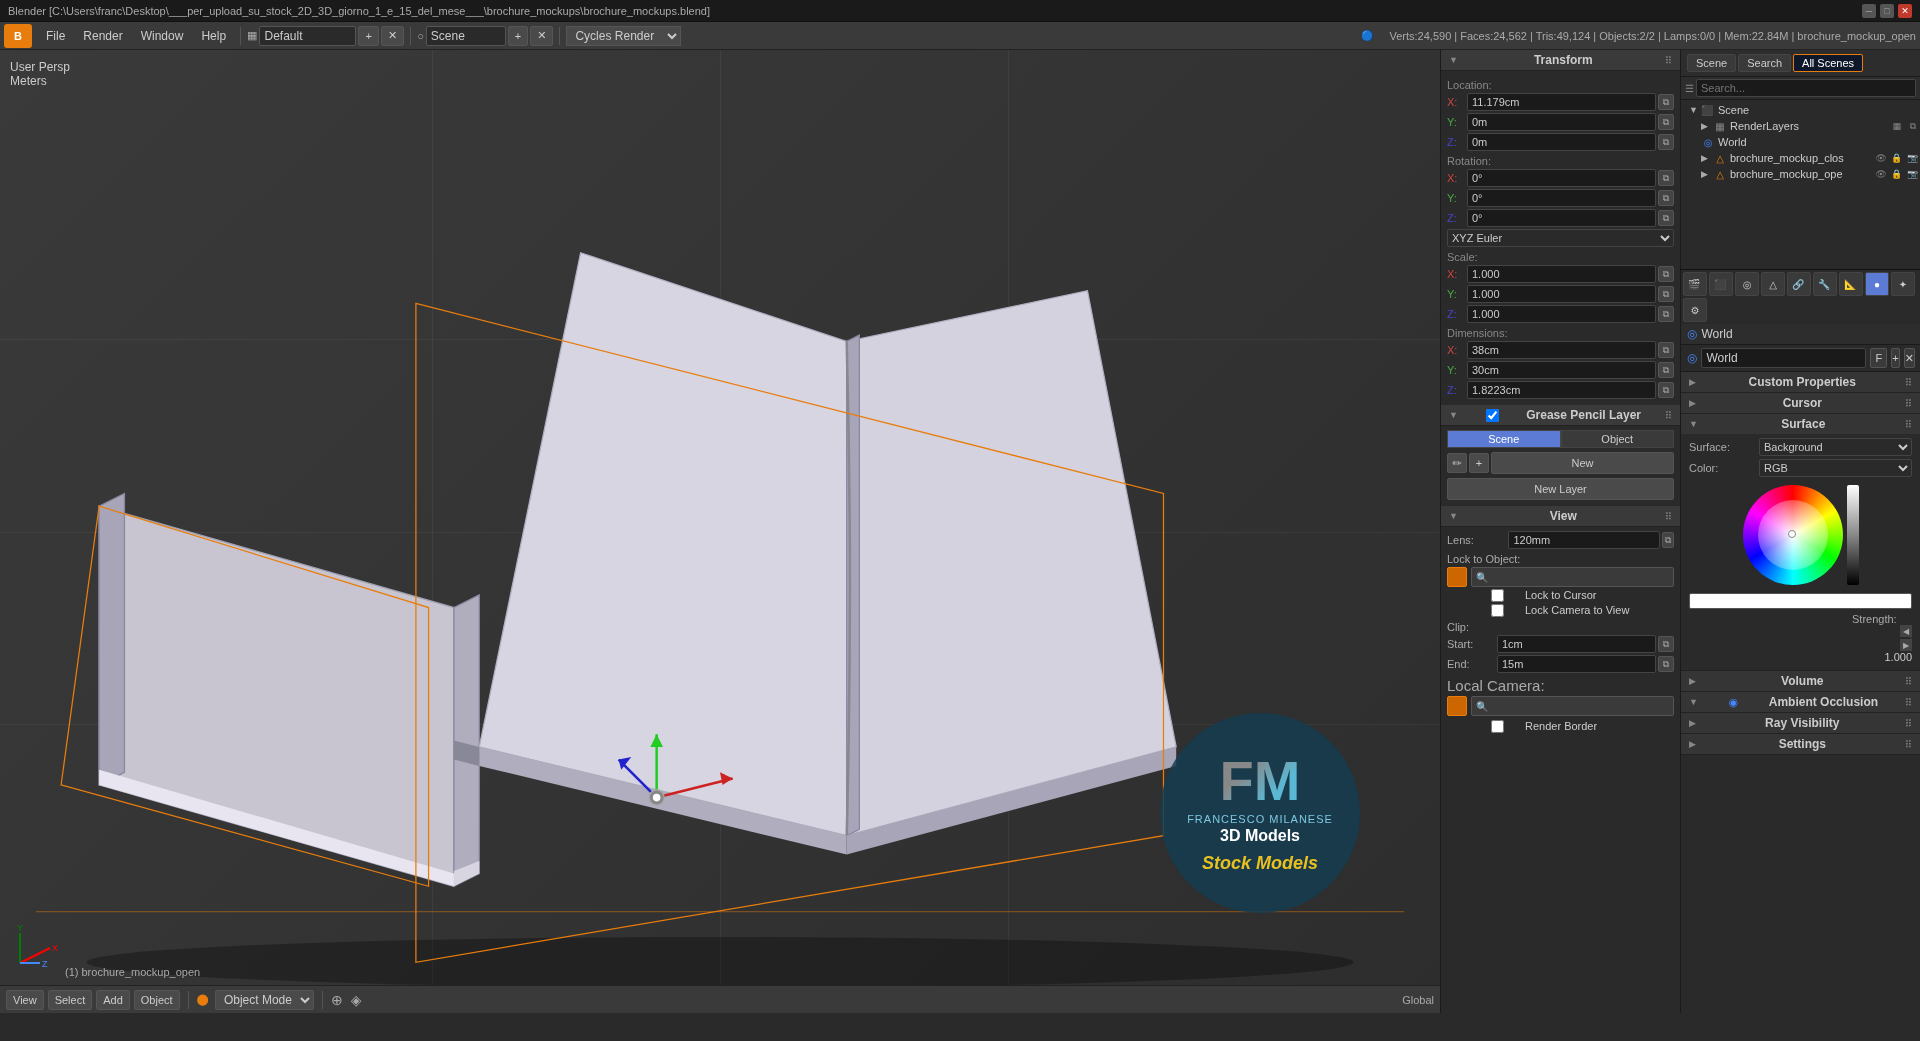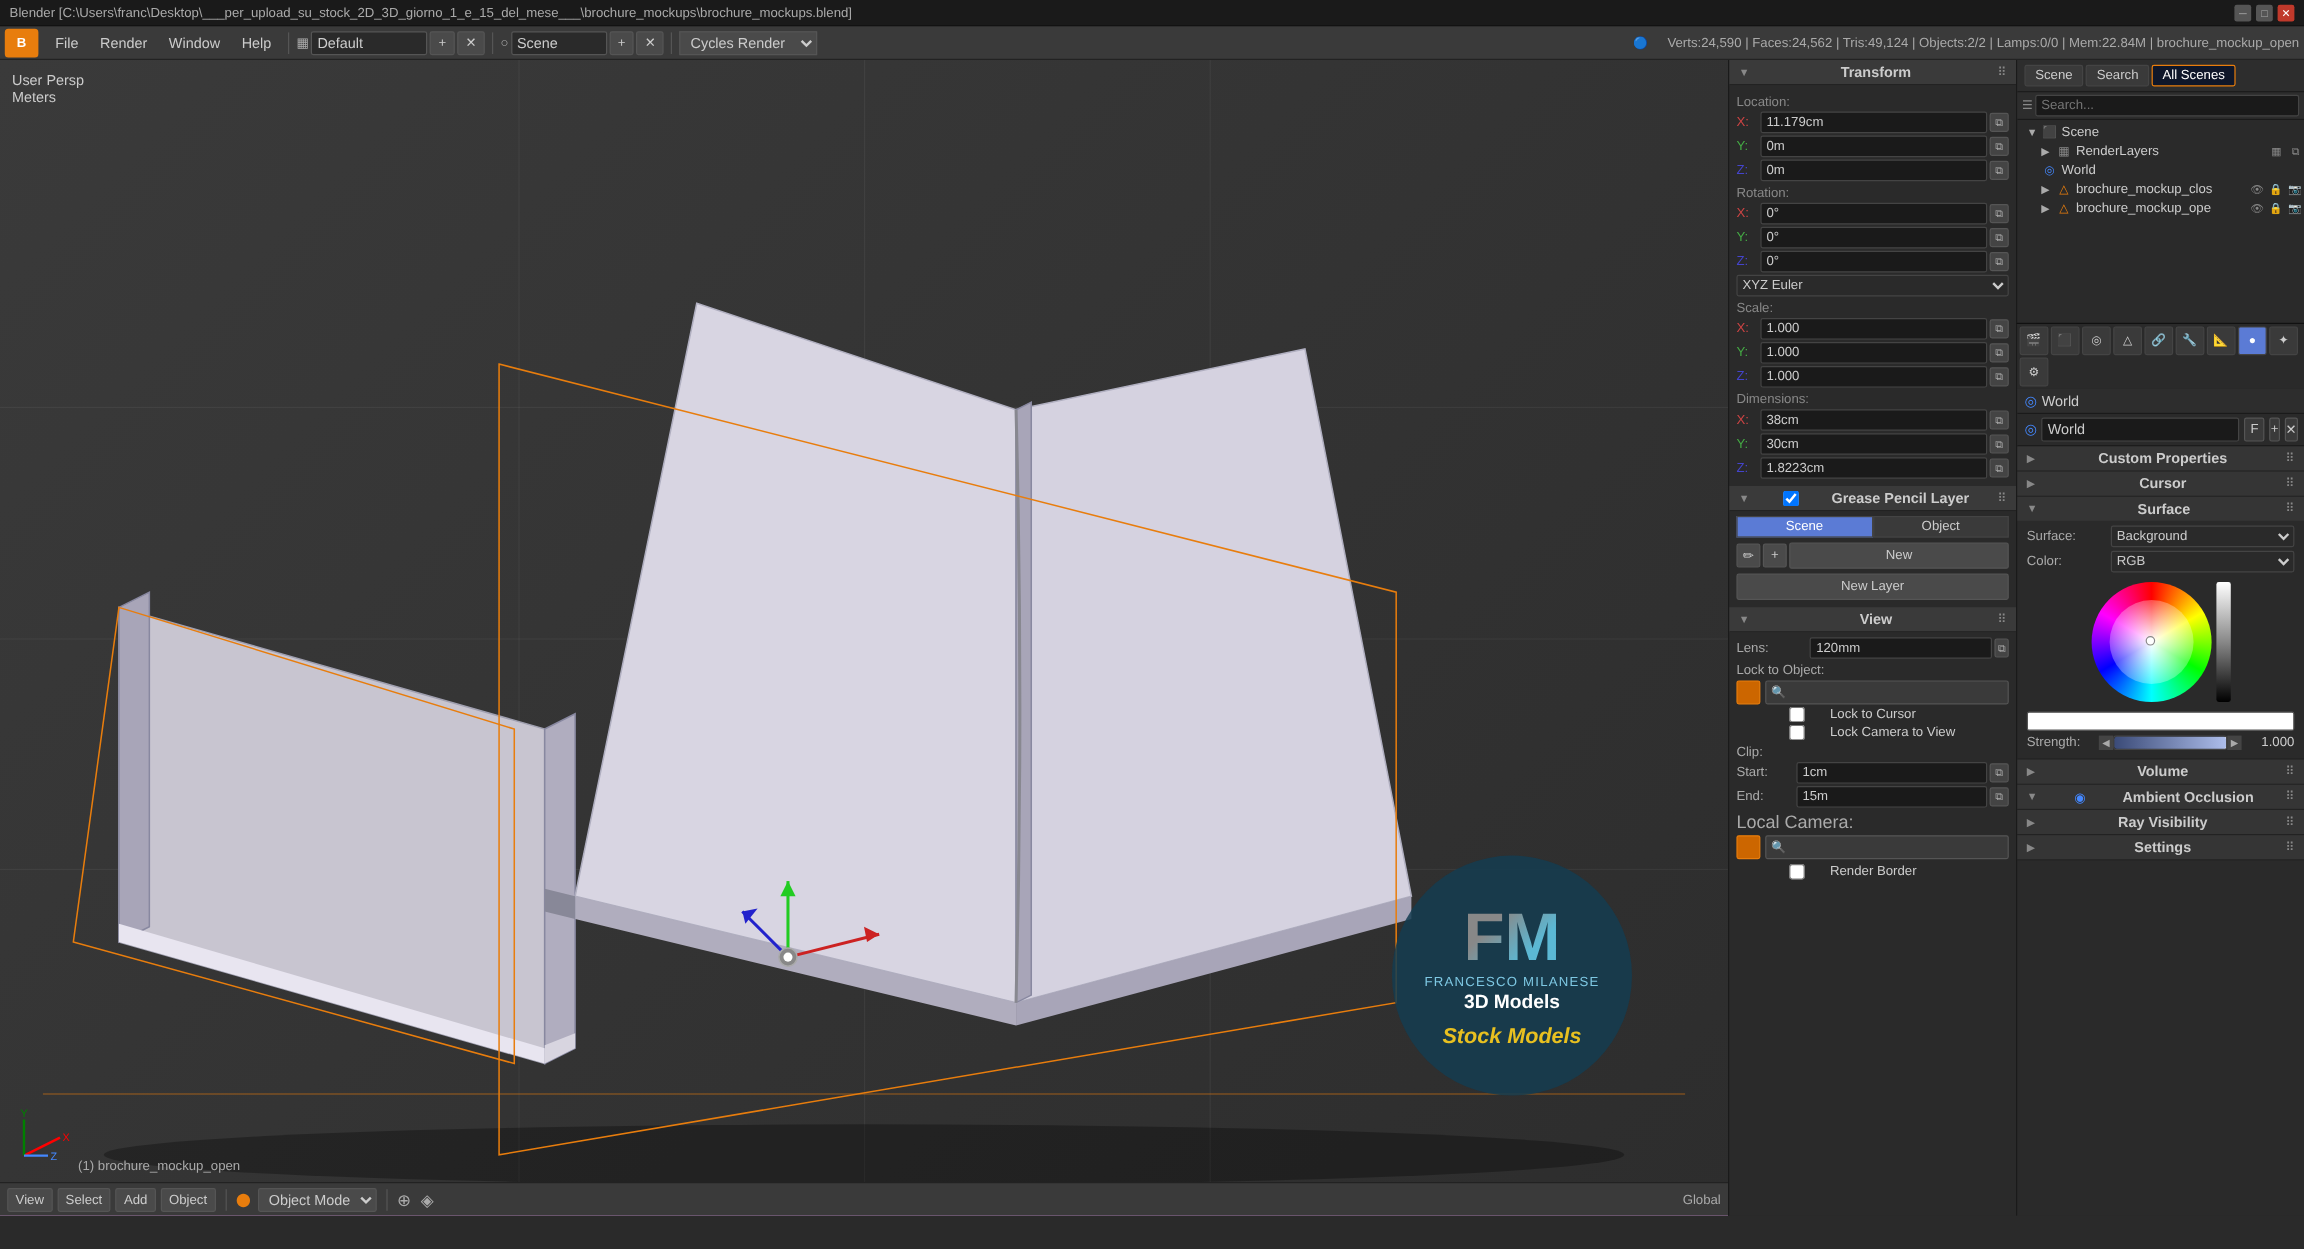--- a/index.html
+++ b/index.html
@@ -99,21 +99,21 @@
     .prop-label { width: 70px; color: #aaa; font-size: 11px; }
     .prop-value { flex: 1; background: #1a1a1a; border: 1px solid #444; color: #ccc; padding: 1px 4px; height: 18px; font-size: 11px; border-radius: 2px; }
     .prop-select { flex: 1; background: #2a2a2a; border: 1px solid #444; color: #ccc; height: 18px; font-size: 11px; border-radius: 2px; }
     
     
     .color-wheel-container { display: flex; justify-content: center; margin: 8px 0; }
     .color-wheel { width: 100px; height: 100px; border-radius: 50%; background: conic-gradient(red, yellow, lime, cyan, blue, magenta, red); position: relative; }
     .color-wheel-inner { position: absolute; top: 15%; left: 15%; width: 70%; height: 70%; border-radius: 50%; background: radial-gradient(circle, white, transparent); }
     .color-wheel-dot { position: absolute; width: 8px; height: 8px; border-radius: 50%; background: white; border: 1px solid #888; top: 45%; left: 45%; }
     .color-strip { width: 12px; height: 100px; background: linear-gradient(to bottom, white, #888, black); margin-left: 4px; border-radius: 2px; }
-    .slider-row { display: flex; align-items: flex-start; margin-bottom: 3px; }
+    .slider-row { display: flex; align-items: flex-end; margin-bottom: 3px; flex-direction: column; }
     .slider-label { width: 60px; color: #aaa; font-size: 11px; }
     .slider-track { flex: 1; height: 12px; background: linear-gradient(to right, #1a1a1a, white); border-radius: 2px; position: relative; border: 1px solid #444; }
     .slider-fill { position: absolute; left: 0; top: 0; bottom: 0; background: #5b7bd5; border-radius: 2px; opacity: 0.5; }
     .slider-value { width: 40px; text-align: right; color: #ccc; font-size: 11px; margin-left: 4px; }
     .slider-arrow { width: 12px; height: 12px; background: #444; border: none; color: #aaa; cursor: pointer; font-size: 8px; display: flex; align-items: center; justify-content: center; }
 
     
     ::-webkit-scrollbar { width: 6px; }
     ::-webkit-scrollbar-track { background: #2a2a2a; }
     ::-webkit-scrollbar-thumb { background: #555; border-radius: 3px; }

